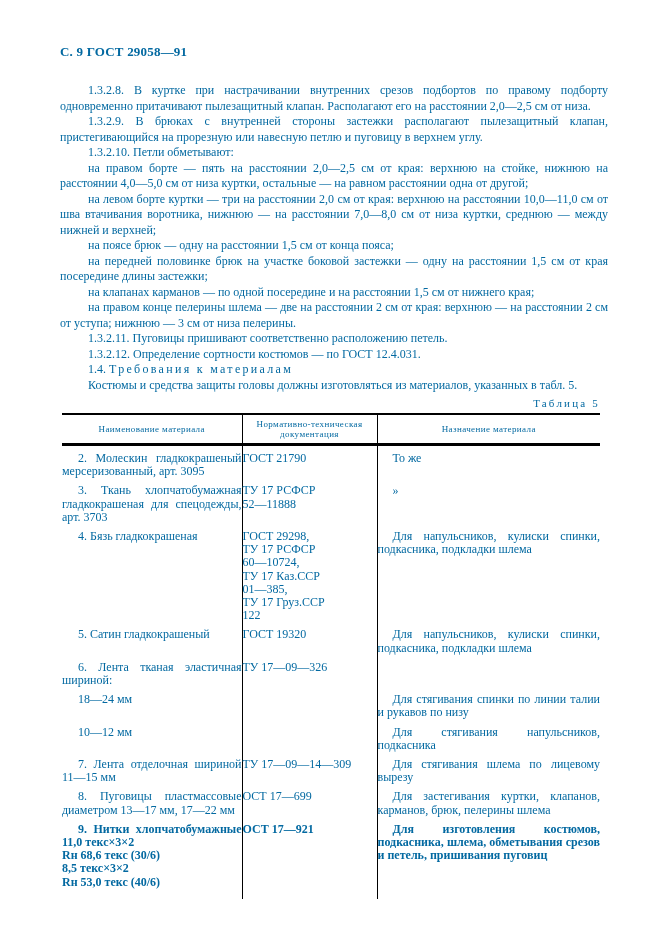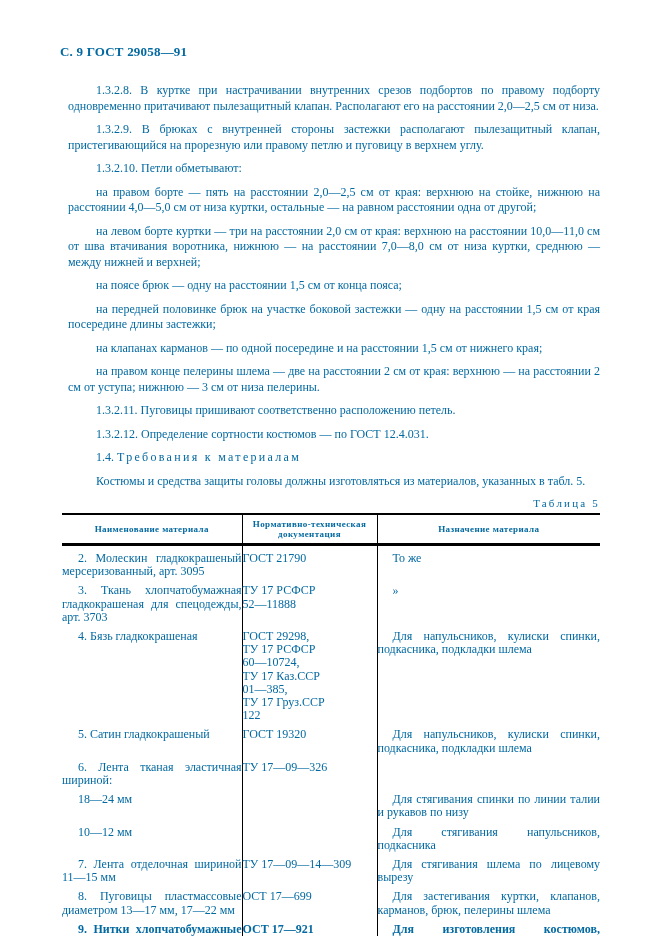--- a/index.html
+++ b/index.html
@@ -21,42 +21,42 @@
     letter-spacing: 0.2px;
   }
   .body-text {
     margin: 23px 53px 0 60px; 
     width: 548px;
     font-size: 12px;
     line-height: 15.5px;
     text-align: justify;
   }
   .body-text p {
-    margin: 8px;
+    margin: 0;
     text-indent: 28px;
     hyphens: auto;
   }
   .section-heading { text-indent: 28px; margin: 0; font-size: 12px; }
   .section-heading .sp { letter-spacing: 2.3px; }
   .table-caption {
     margin: 4px 61px 0 0;
     text-align: right;
     font-size: 11px;
     letter-spacing: 2.2px;
   }
   table.materials {
     margin: 4px 0 0 62px;
     width: 538px;
     table-layout: fixed;
     border-collapse: collapse;
     border-top: 2px solid #000;
   }
   table.materials th {
     font-size: 9px;
-    font-weight: bold;
+    font-weight: normal;
     letter-spacing: 0.4px;
     text-align: center;
     vertical-align: middle;
     padding: 4px 6px;
     border-bottom: 3px solid #000;
   }
   table.materials td {
     font-size: 12px;
     line-height: 13.2px;
     vertical-align: top;
@@ -86,21 +86,21 @@
 </style>
 </head>
 <body>
 
 <div class="page">
 
   <div class="page-header">С. 9 ГОСТ 29058—91</div>
 
   <div class="body-text">
     <p>1.3.2.8. В куртке при настрачивании внутренних срезов подбортов по правому подборту одновременно притачивают пылезащитный клапан. Располагают его на расстоянии 2,0—2,5 см от низа.</p>
-    <p>1.3.2.9. В брюках с внутренней стороны застежки располагают пылезащитный клапан, пристегивающийся на прорезную или правому петлю и пуговицу в верхнем углу.</p>
+    <p>1.3.2.9. В брюках с внутренней стороны застежки располагают пылезащитный клапан, пристегивающийся на прорезную или навесную петлю и пуговицу в верхнем углу.</p>
     <p>1.3.2.10. Петли обметывают:</p>
     <p>на правом борте — пять на расстоянии 2,0—2,5 см от края: верхнюю на стойке, нижнюю на расстоянии 4,0—5,0 см от низа куртки, остальные — на равном расстоянии одна от другой;</p>
     <p>на левом борте куртки — три на расстоянии 2,0 см от края: верхнюю на расстоянии 10,0—11,0 см от шва втачивания воротника, нижнюю — на расстоянии 7,0—8,0 см от низа куртки, среднюю — между нижней и верхней;</p>
     <p>на поясе брюк — одну на расстоянии 1,5 см от конца пояса;</p>
     <p>на передней половинке брюк на участке боковой застежки — одну на расстоянии 1,5 см от края посередине длины застежки;</p>
     <p>на клапанах карманов — по одной посередине и на расстоянии 1,5 см от нижнего края;</p>
     <p>на правом конце пелерины шлема — две на расстоянии 2 см от края: верхнюю — на расстоянии 2 см от уступа; нижнюю — 3 см от низа пелерины.</p>
     <p>1.3.2.11. Пуговицы пришивают соответственно расположению петель.</p>
     <p>1.3.2.12. Определение сортности костюмов — по ГОСТ 12.4.031.</p>
     <p class="section-heading"><span>1.4.</span> <span class="sp">Требования к материалам</span></p>

